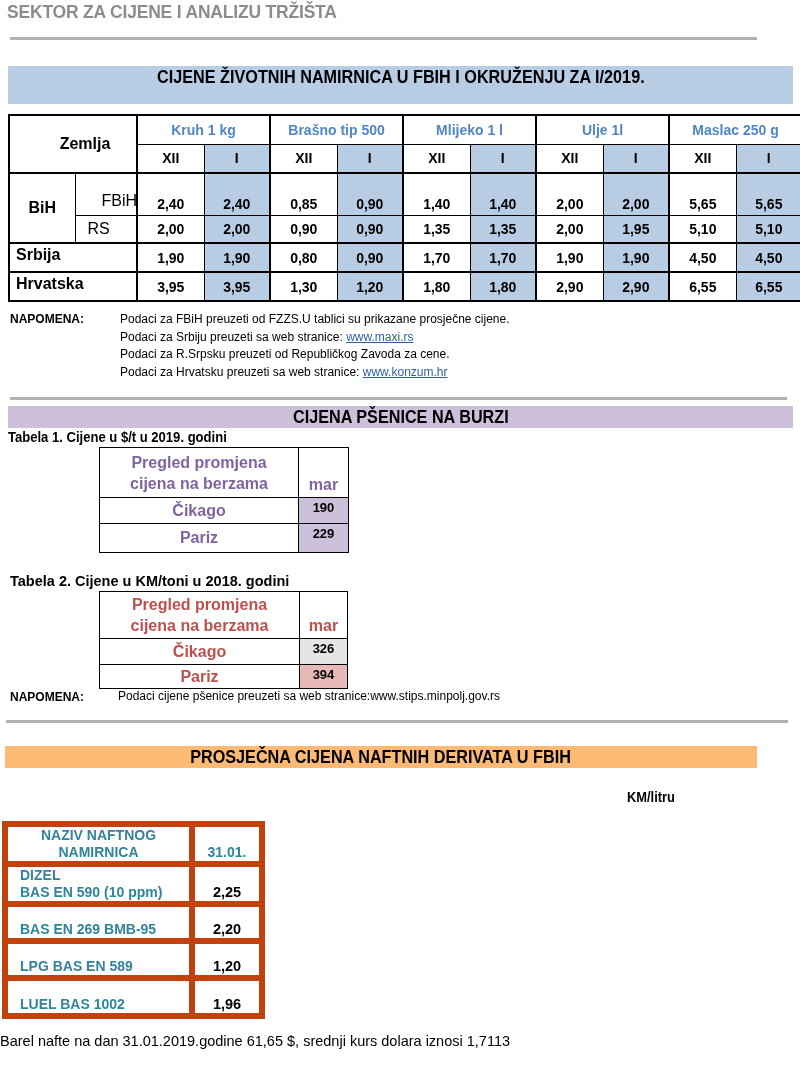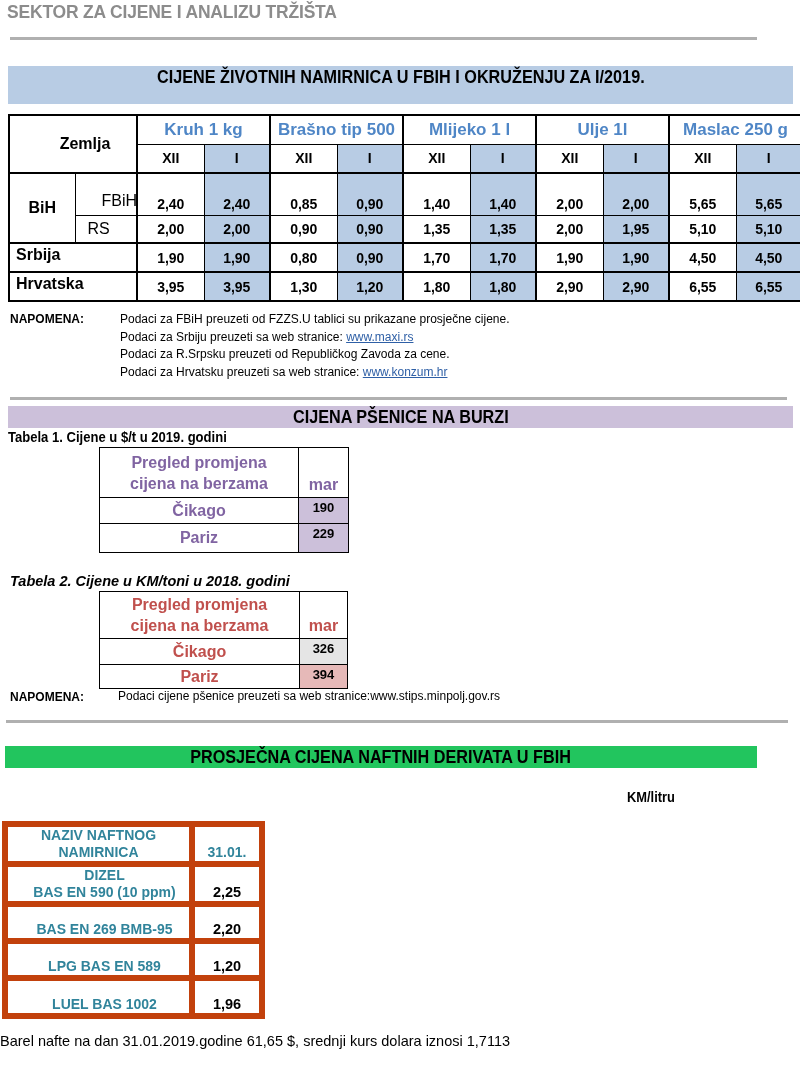--- a/index.html
+++ b/index.html
@@ -12,39 +12,39 @@
   .rule { height: 3px; background: #b0b0b0; }
 
   .banner { text-align: center; font-weight: bold; font-size: 18px; line-height: 22px; }
   .banner span { display: inline-block; transform: scaleX(0.9); }
 
   
   table.food { position: absolute; left: 8px; top: 114px; width: 786px; border-collapse: collapse; table-layout: fixed; font-size: 14px; font-weight: bold; }
   table.food td { border: 1px solid #000; text-align: center; padding: 0; }
   table.food .thick-b { border-bottom: 2px solid #000; }
   table.food .thick-r { border-right: 2px solid #000; }
-  table.food .prod { color: #4f86c6; font-size: 17px; }
+  table.food .prod { color: #4f86c6; font-size: 14px; }
   table.food .cur { background: #b8cce4; }
   table.food .lbl-left { text-align: left; padding-left: 6px; font-size: 16px; }
   table.food .sub { font-weight: normal; font-size: 16px; text-align: left; padding-left: 12px; }
   table.food .val { vertical-align: bottom; padding-bottom: 3px; }
 
   .note-lbl { font-size: 12px; font-weight: bold; }
   .note-txt { font-size: 12px; line-height: 17.5px; }
   .note-txt a { color: #2e5fa6; text-decoration: underline; }
 
   .tab-title { font-size: 14.5px; font-weight: bold; }
 
   table.wheat { position: absolute; border-collapse: collapse; table-layout: fixed; }
   table.wheat td { border: 1px solid #000; text-align: center; font-weight: bold; }
   table.wheat td.v { font-size: 13px; color: #000; vertical-align: top; padding-top: 2px; }
 
   table.fuel { position: absolute; left: 2px; top: 821px; width: 257px; border-collapse: collapse; table-layout: fixed; }
   table.fuel td { border: 6px solid #c2410c; font-weight: bold; vertical-align: bottom; }
-  table.fuel .name { color: #31849b; font-size: 14px; text-align: center; padding-left: 12px; line-height: 17px; margin-top: 40px; }
+  table.fuel .name { color: #31849b; font-size: 14px; text-align: left; padding-left: 12px; line-height: 17px; margin-top: 40px; }
   table.fuel .hdr { color: #31849b; font-size: 14px; text-align: center; line-height: 17px; }
   table.fuel .v { font-size: 14.5px; text-align: center; padding-bottom: 1px; }
 </style>
 </head>
 <body>
 
 <div class="abs sector-title">SEKTOR ZA CIJENE I ANALIZU TRŽIŠTA</div>
 <div class="abs rule" style="left:10px; top:37px; width:747px;"></div>
 
 <div class="abs banner" style="left:8px; top:66px; width:785px; height:38px; background:#b8cce4;">
@@ -179,21 +179,21 @@
     <td style="color:#8064a2; font-size:16px;">Čikago</td>
     <td class="v" style="background:#ccc0da;">190</td>
   </tr>
   <tr style="height:29px;">
     <td style="color:#8064a2; font-size:16px;">Pariz</td>
     <td class="v" style="background:#ccc0da;">229</td>
   </tr>
 </tbody>
   </table>
 
-<div class="abs tab-title" style="left:10px; top:573px;font-style:italic;">Tabela 2. Cijene u KM/toni u 2018. godini</div>
+<div class="abs tab-title" style="left:10px; top:573px;">Tabela 2. Cijene u KM/toni u 2018. godini</div>
 
 <table class="wheat" style="left:99px; top:591px;">
   <colgroup>
       <col style="width:200px">
       <col style="width:48px">
     </colgroup>
   <tbody>
       <tr style="height:47px;">
     <td style="color:#c0504d; font-size:16px; line-height:21px;">
       <div>Pregled promjena</div>
@@ -210,21 +210,21 @@
     <td class="v" style="background:#e6b9b8;">394</td>
   </tr>
 </tbody>
   </table>
 
 <div class="abs note-lbl" style="left:10px; top:690px;">NAPOMENA:</div>
 <div class="abs note-txt" style="left:118px; top:688px;">Podaci cijene pšenice preuzeti sa web stranice:www.stips.minpolj.gov.rs</div>
 
 <div class="abs rule" style="left:6px; top:720px; width:782px;"></div>
 
-<div class="abs banner" style="left:5px; top:746px; width:752px; height:22px; background:#22c55e;">
+<div class="abs banner" style="left:5px; top:746px; width:752px; height:22px; background:#fdba74;">
   <span>PROSJEČNA CIJENA NAFTNIH DERIVATA U FBIH</span>
 </div>
 <div class="abs" style="left:627px; top:789px; font-size:14px; font-weight:bold; transform:scaleX(0.92); transform-origin:left;">KM/litru</div>
 
 <table class="fuel">
   <colgroup>
       <col style="width:187px">
       <col style="width:70px">
     </colgroup>
   <tbody>

